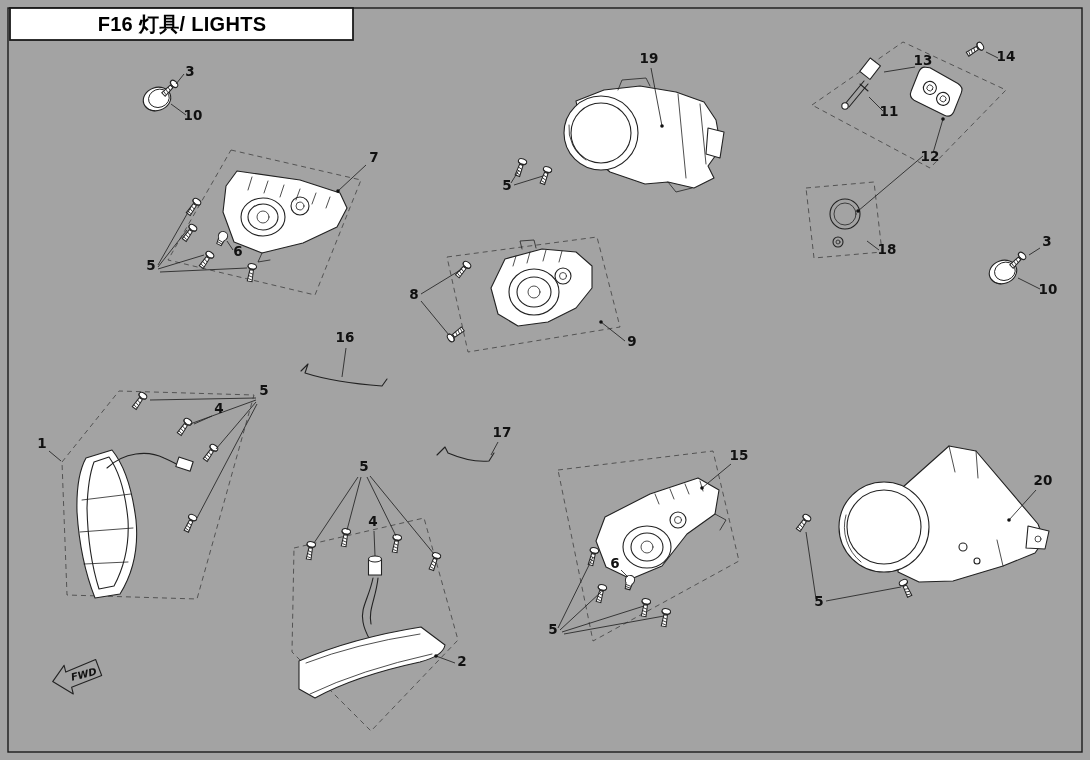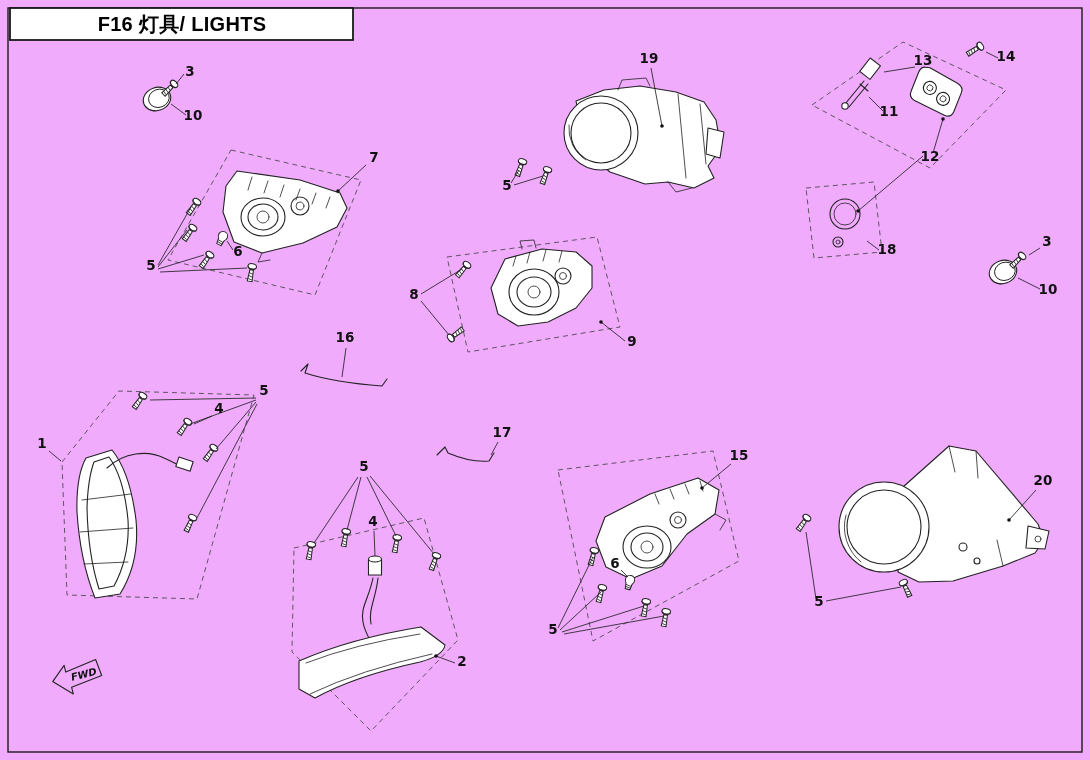--- a/index.html
+++ b/index.html
@@ -1,16 +1,16 @@
 <!DOCTYPE html>
 <html><head>
 <meta charset="utf-8">
 <style>
   html,body{margin:0;padding:0;background:#e8e8e8;}
-  .page{position:relative;width:1090px;height:760px;background:#f0abfc;overflow:hidden;
+  .page{position:relative;width:1090px;height:760px;background:#a3a3a3;overflow:hidden;
         font-family:"DejaVu Sans",sans-serif;}
   svg{display:block;}
   .frame{fill:none;stroke:#1a1a1a;stroke-width:1.4;}
   .titlebox{fill:#ffffff;stroke:#1a1a1a;stroke-width:1.8;}
   .title{font-family:"Liberation Sans",sans-serif;font-size:20px;font-weight:bold;fill:#000;
          text-anchor:middle;letter-spacing:0.3px;}
   .part{fill:none;stroke:#222;stroke-width:1.1;stroke-linejoin:round;stroke-linecap:round;}
   .partf{fill:#ffffff;stroke:#222;stroke-width:1.1;stroke-linejoin:round;}
   .thin{fill:none;stroke:#222;stroke-width:0.8;stroke-linecap:round;}
   .dash{fill:none;stroke:#444;stroke-width:0.85;stroke-dasharray:5 4;}

